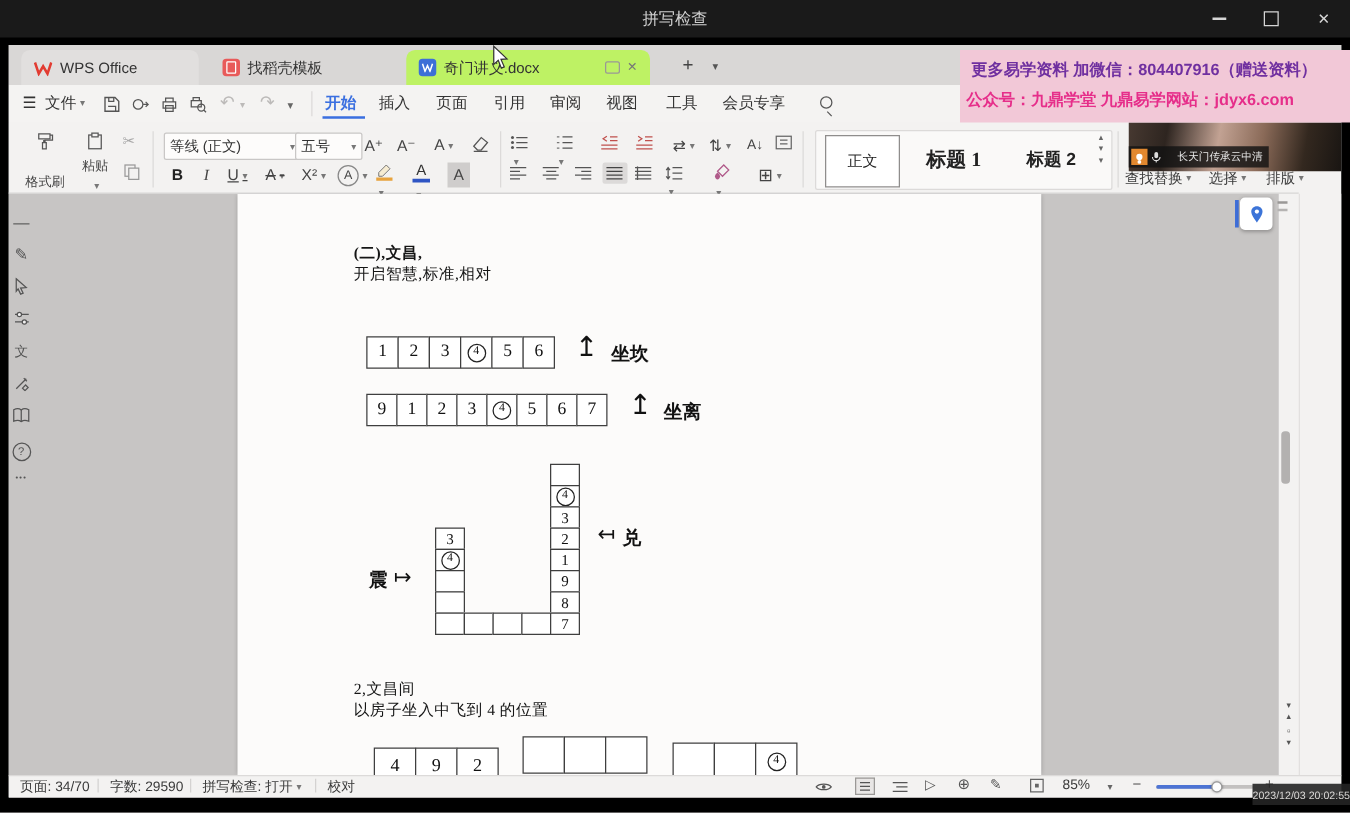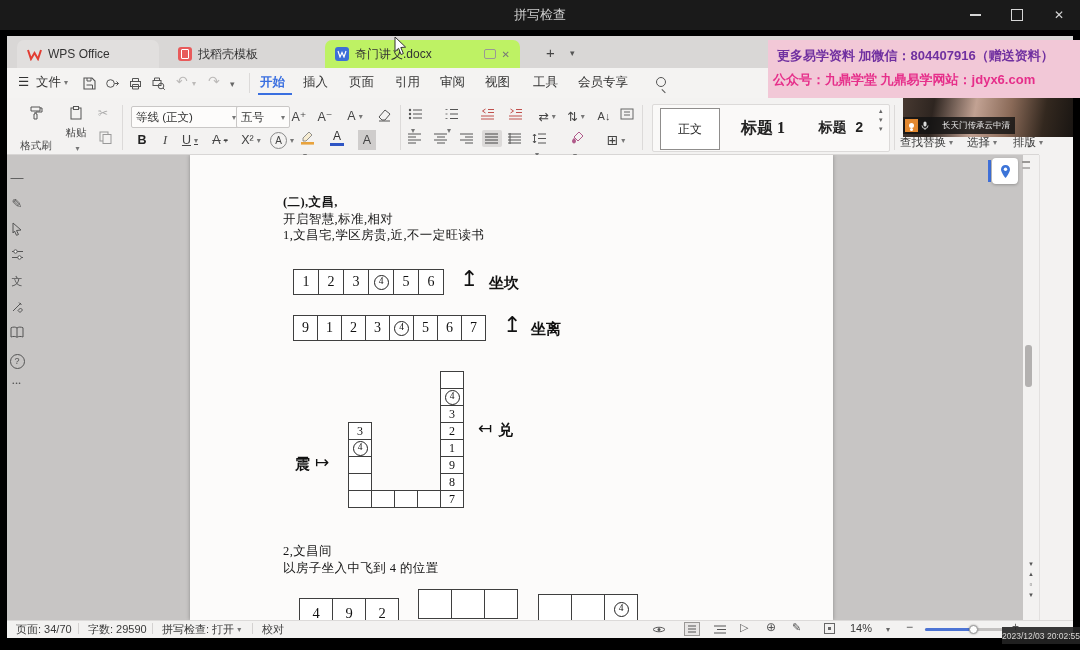--- a/index.html
+++ b/index.html
@@ -289,38 +289,37 @@
       <path d="M4 6l5-5 4 4-5 5z" fill="none" stroke="#b05a8a"></path>
       <path d="M2 10c0 1.5 1 2.5 2 2.5s2-1 2-2.5-2-3-2-3-2 1.5-2 3z" fill="#b05a8a"></path>
     </svg>
   </div>
 <div class="rbtn dd" style="left:604px;top:130px;width:24px;font-size:14px">⊞</div>
 <div class="A vdiv" style="left:642px;top:105px;height:45px"></div>
 
 <div class="A" style="left:652px;top:104px;width:238px;height:48px;background:#faf9f8;border:1px solid #dcdad9;border-radius:2px"></div>
 <div class="stylebox" style="left:660px;top:108px;width:58px;height:40px;background:#fff;border:1px solid #8f8d8c;box-shadow:inset 0 0 0 1px #fff">正文</div>
 <div class="stylebox" style="left:727px;top:108px;width:72px;height:40px;font-family:'Liberation Serif',serif;font-size:16px;font-weight:bold">标题 1</div>
-<div class="stylebox" style="left:808px;top:108px;width:66px;height:40px;font-family:Liberation Mono, monospace;font-size:14px;font-weight:bold">标题 2</div>
+<div class="stylebox" style="left:808px;top:108px;width:66px;height:40px;font-family:Liberation Sans, sans-serif;font-size:14px;font-weight:bold">标题 2</div>
 <div class="A" style="left:879px;top:107px;display:flex;flex-direction:column;gap:2px;font-size:7px;color:#666;line-height:1">
     <span>▴</span>
     <span>▾</span>
     <span>▾</span>
   </div>
 <div class="A vdiv" style="left:894px;top:105px;height:45px"></div>
 
 <div class="glab dd" style="left:900px;top:135px">查找替换</div>
 <div class="glab dd" style="left:967px;top:135px">选择</div>
 <div class="glab dd" style="left:1013px;top:135px">排版</div>
 
 <div class="A docclip">
   <div class="A page"></div>
 
   <div class="dt" style="left:283px;top:194px;font-weight:bold">(二),文昌,</div>
   <div class="dt" style="left:283px;top:211px">开启智慧,标准,相对</div>
-  <div class="dt" style="left:283px;top:227px">1,文昌宅,学区房贵,近,不一定旺读书</div>
 
   <div class="trow" style="left:293px;top:269px">
     <div class="tcell" style="width:26px;height:26px">1</div>
     <div class="tcell" style="width:26px;height:26px">2</div>
     <div class="tcell" style="width:26px;height:26px">3</div>
     <div class="tcell" style="width:26px;height:26px">
         <span class="circ">4</span>
       </div>
     <div class="tcell" style="width:26px;height:26px">5</div>
     <div class="tcell" style="width:26px;height:26px">6</div>
@@ -465,21 +464,21 @@
     <svg width="13" height="9" viewBox="0 0 13 9">
       <path d="M0 1h12M3 4.5h9M0 8h12" stroke="#555"></path>
     </svg>
   </div>
 <div class="A" style="left:740px;top:621px;font-size:11px;color:#555;z-index:23">▷</div>
 <div class="A" style="left:766px;top:620px;font-size:12px;color:#555;z-index:23">⊕</div>
 <div class="A" style="left:792px;top:621px;font-size:11px;color:#555;z-index:23">✎</div>
 <div class="A" style="left:824px;top:623px;width:11px;height:11px;border:1.2px solid #666;z-index:23">
     <span style="position:absolute;left:3px;top:3px;width:3px;height:3px;background:#666"></span>
   </div>
-<div class="A" style="left:850px;top:622px;font-size:11px;z-index:23">14%</div>
+<div class="A" style="left:850px;top:622px;font-size:11px;z-index:23">85%</div>
 <div class="A" style="left:886px;top:625px;font-size:8px;color:#666;z-index:23">▾</div>
 <div class="A" style="left:906px;top:620px;font-size:12px;color:#555;z-index:23">−</div>
 <div class="A" style="left:925px;top:628px;width:78px;height:3px;background:#c3c1c0;border-radius:2px;z-index:23"></div>
 <div class="A" style="left:925px;top:628px;width:48px;height:3px;background:#4d74d4;border-radius:2px;z-index:23"></div>
 <div class="A knob" style="left:969px;top:625px;z-index:23"></div>
 <div class="A" style="left:1012px;top:620px;font-size:12px;color:#555;z-index:23">+</div>
 
 <div class="A timestamp">2023/12/03 20:02:55</div>
 
 <div class="A banner">

